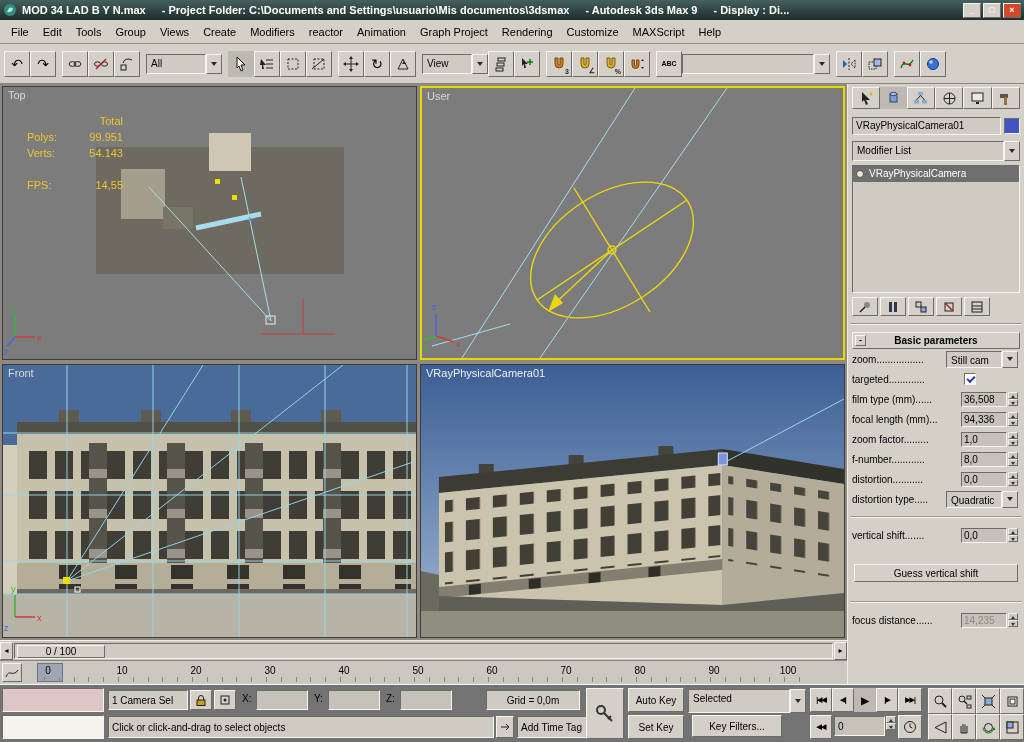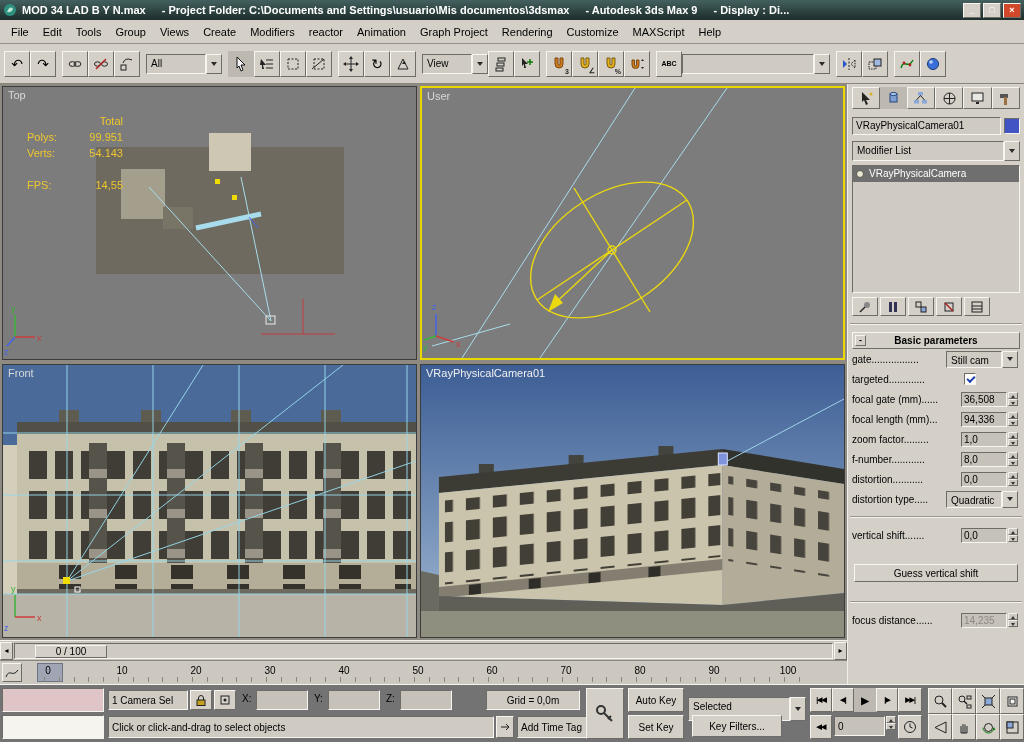--- a/index.html
+++ b/index.html
@@ -60,21 +60,21 @@
 .sa .up::after{top:2px;border-bottom:3px solid #333}
 .sa .dn::after{top:2px;border-top:3px solid #333}
 .pdd{display:flex;height:17px;width:72px;margin-right:2px}
 .cb{width:12px;height:12px;border:1px solid;border-color:#6e6c66 #f7f5f0 #f7f5f0 #6e6c66;background:#fdfdfa;position:relative;margin-right:44px}
 .cb.checked::after{content:"";position:absolute;left:2px;top:2px;width:6px;height:3px;border-left:2px solid #1e3cb0;border-bottom:2px solid #1e3cb0;transform:rotate(-45deg)}
 .wbtn100{height:18px;margin:19px 2px;display:flex;align-items:center;justify-content:center;font-size:10px}
 
 #timeslider{position:absolute;left:0;top:640px;width:847px;height:20px;background:#c8c4bc;display:flex;align-items:center;border-top:1px solid #f4f2ec}
 .tsar{width:13px;height:18px;display:flex;align-items:center;justify-content:center;font-size:8px;flex:none}
 #tstrack{flex:1;height:16px;position:relative;margin:0 1px}
-#tshandle{position:absolute;left:20px;top:1px;width:72px;height:13px;font-size:10px;display:flex;align-items:center;justify-content:center}
+#tshandle{position:absolute;left:2px;top:1px;width:88px;height:13px;font-size:10px;display:flex;align-items:center;justify-content:center}
 
 #ruler{position:absolute;left:0;top:660px;width:847px;height:24px;background:#ccc8c0;border-top:1px solid #8a867e}
 .tick{position:absolute;top:4px;font-size:10px;transform:translateX(-50%)}
 #tickstrip{position:absolute;left:44px;right:40px;bottom:2px;height:5px;background:repeating-linear-gradient(90deg,#8a867e 0 1px,transparent 1px 14.8px)}
 #rulermarker{position:absolute;left:37px;top:2px;width:26px;height:19px;background:#99a0b2;border:1px solid #5f667a;opacity:.85}
 #minicurve{position:absolute;left:2px;top:2px;width:20px;height:19px;display:flex;align-items:center;justify-content:center}
 
 #statusbar{position:absolute;left:0;top:684px;width:1024px;height:58px;background:#737373;border-top:1px solid #f7f5f0}
 .sb{position:absolute;font-size:10px}
 .fieldbox{border:1px solid;border-color:#6e6c66 #f7f5f0 #f7f5f0 #6e6c66;background:#cfcbc3;display:flex;align-items:center;padding:0 3px;overflow:hidden;white-space:nowrap}
@@ -549,34 +549,34 @@
     </div>
 
     <div class="hr"></div>
 
     <div id="rollhead" class="b">
       <span id="collapse" class="b">-</span>
       <span>Basic parameters</span>
     </div>
 
     <div class="prow">
-      <span class="plabel">gate.................</span>
+      <span class="plabel">zoom.................</span>
       <span class="pdd">
           <span class="cv">Still cam</span>
           <span class="ca">
             <i class="tri"></i>
           </span>
         </span>
     </div>
     <div class="prow">
       <span class="plabel">targeted.............</span>
       <span class="cb checked"></span>
     </div>
     <div class="prow">
-      <span class="plabel">focal gate (mm)......</span>
+      <span class="plabel">film type (mm)......</span>
       <span class="spin">
           <span class="sf">36,508</span>
           <span class="sa">
             <i class="up"></i>
             <i class="dn"></i>
           </span>
         </span>
     </div>
     <div class="prow">
       <span class="plabel">focal length (mm)...</span>
@@ -735,21 +735,21 @@
           <line x1="14" y1="16" x2="17" y2="13" stroke="#333" stroke-width="2"></line>
         </svg>
       </div>
     <div class="sb b navb" style="left:628px;top:3px;width:56px;height:24px;font-size:10px">
         <span>Auto Key</span>
       </div>
     <div class="sb b navb" style="left:628px;top:30px;width:56px;height:24px;font-size:10px">
         <span>Set Key</span>
       </div>
 
-    <div class="sb combo" style="left:688px;top:12px;width:118px;height:24px">
+    <div class="sb combo" style="left:688px;top:4px;width:118px;height:24px">
       <span class="cv">Selected</span>
       <span class="ca">
           <i class="tri"></i>
         </span>
     </div>
     <div class="sb b navb" style="left:692px;top:30px;width:90px;height:22px;font-size:10px">
         <span>Key Filters...</span>
       </div>
 
     <div class="sb pb b" style="left:810px;top:3px;width:22px;height:24px">|◀◀</div>

